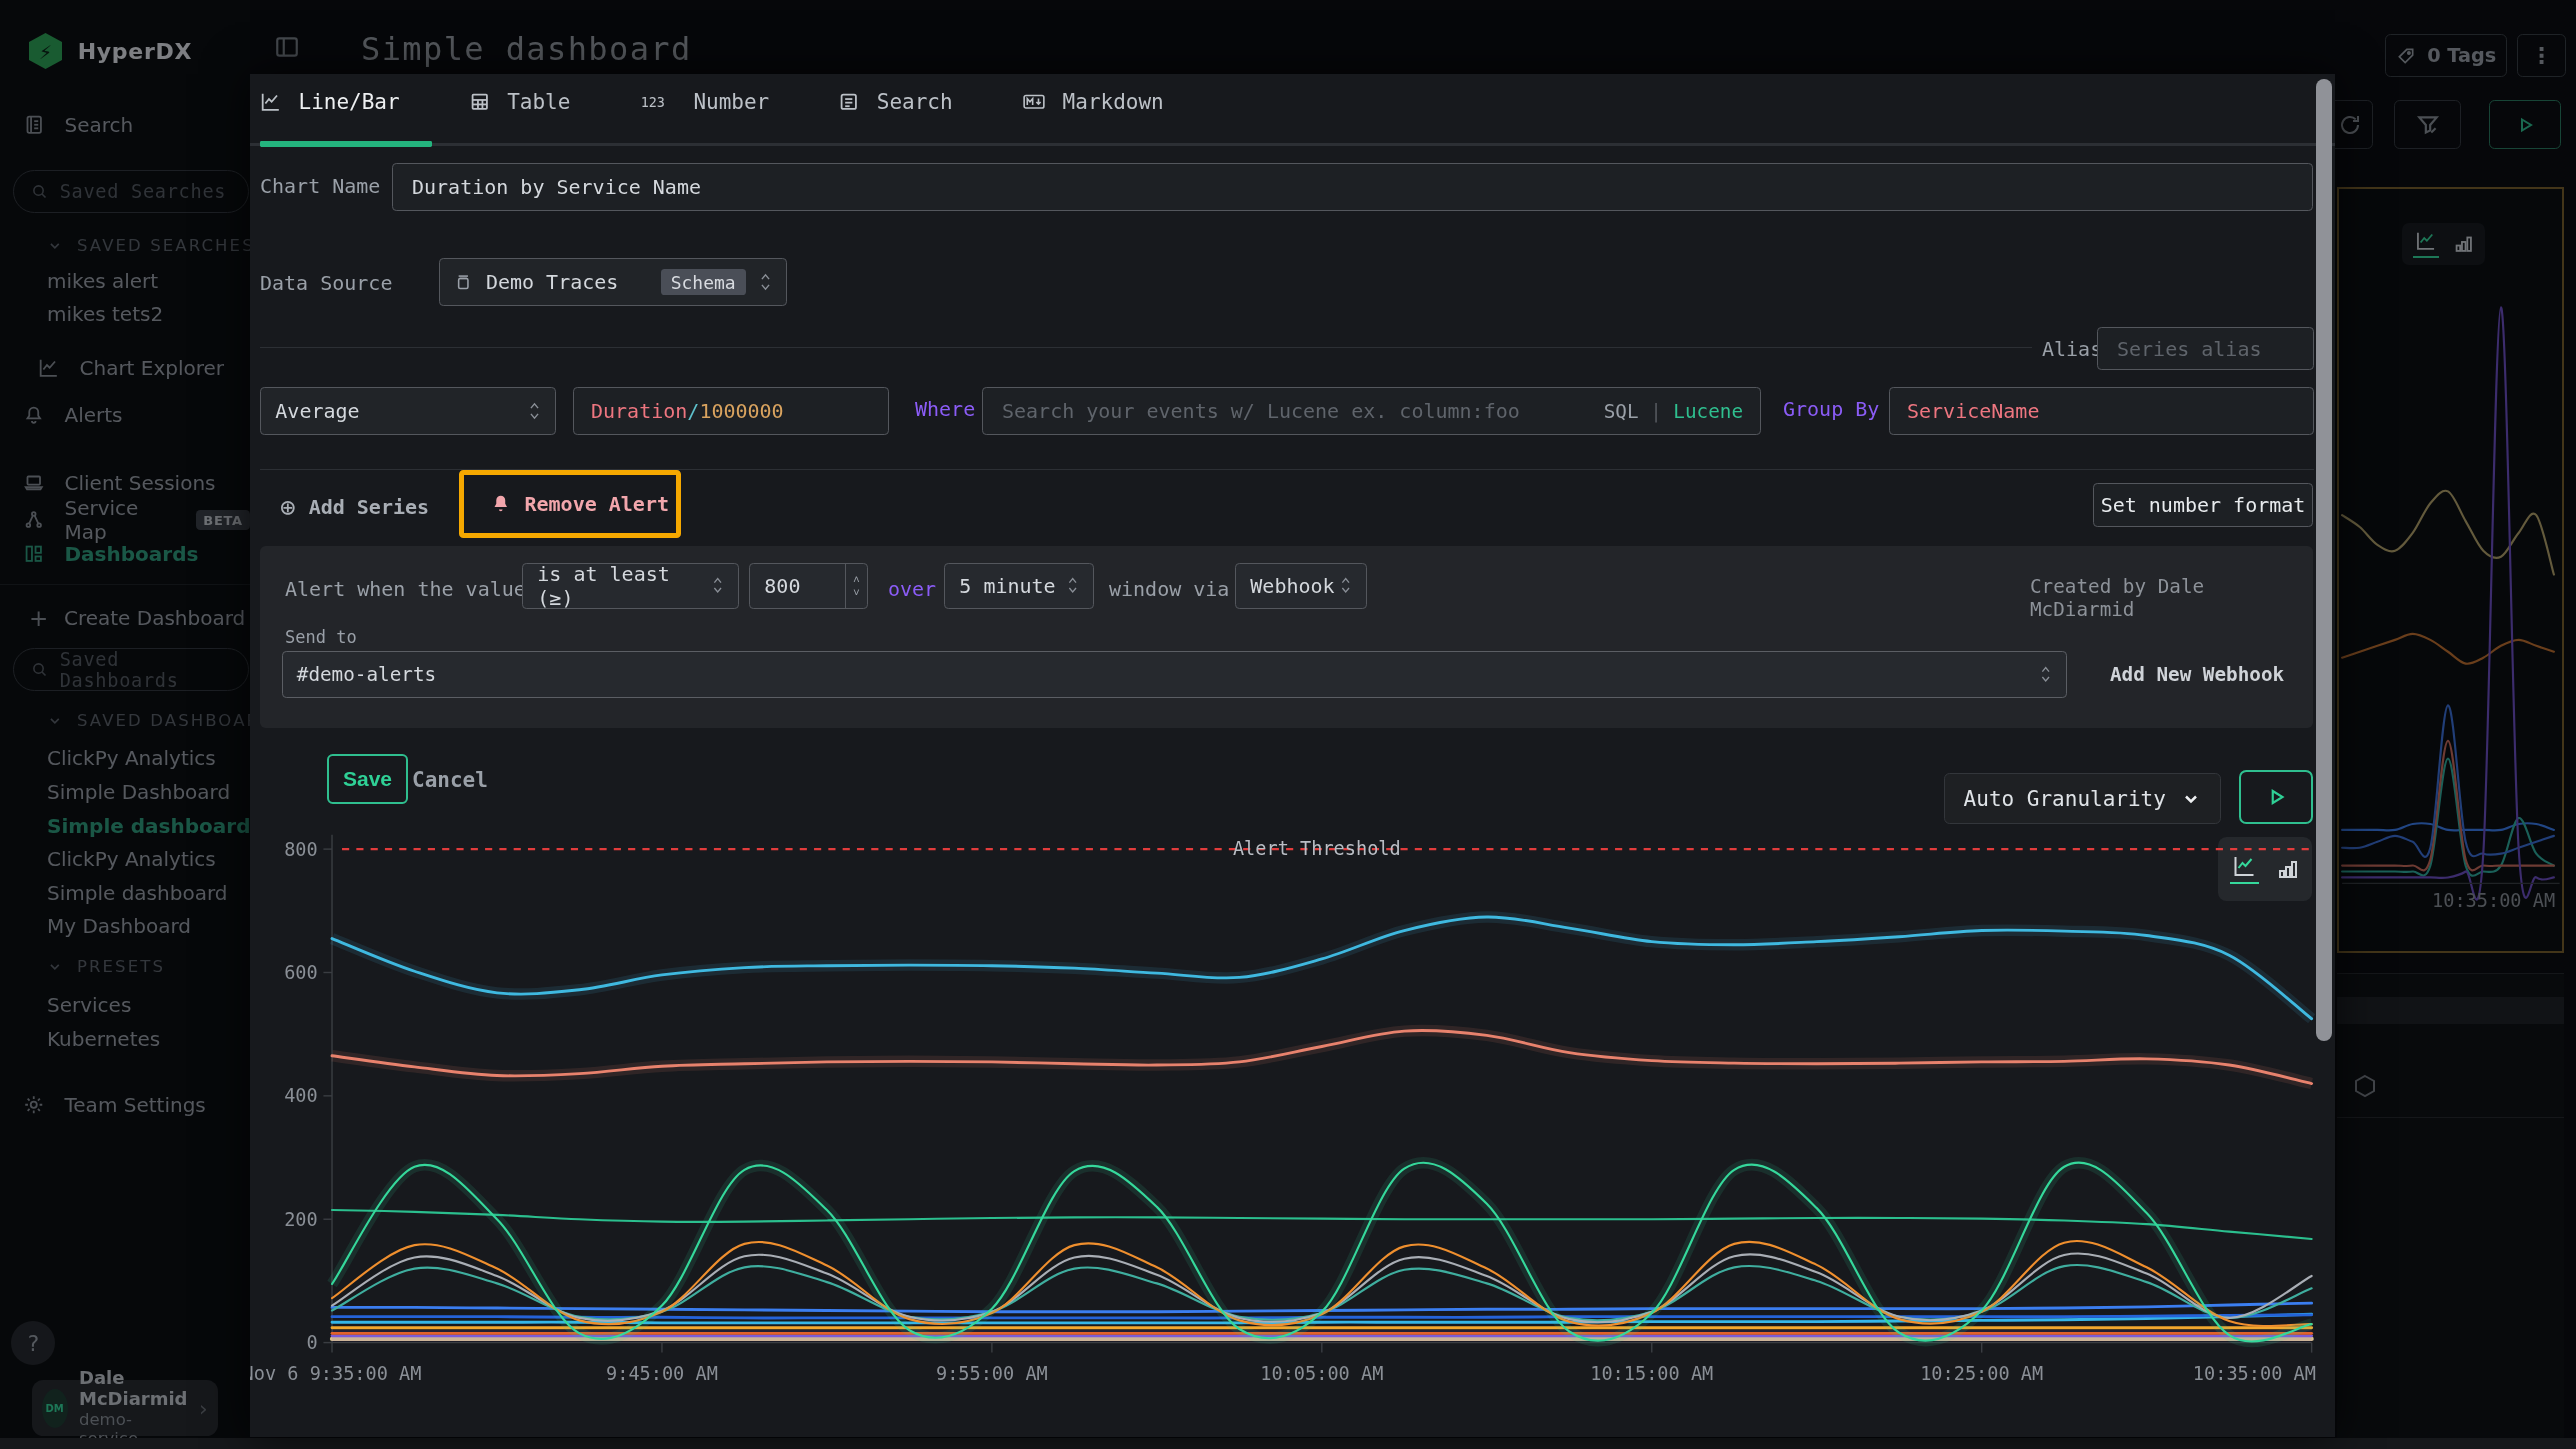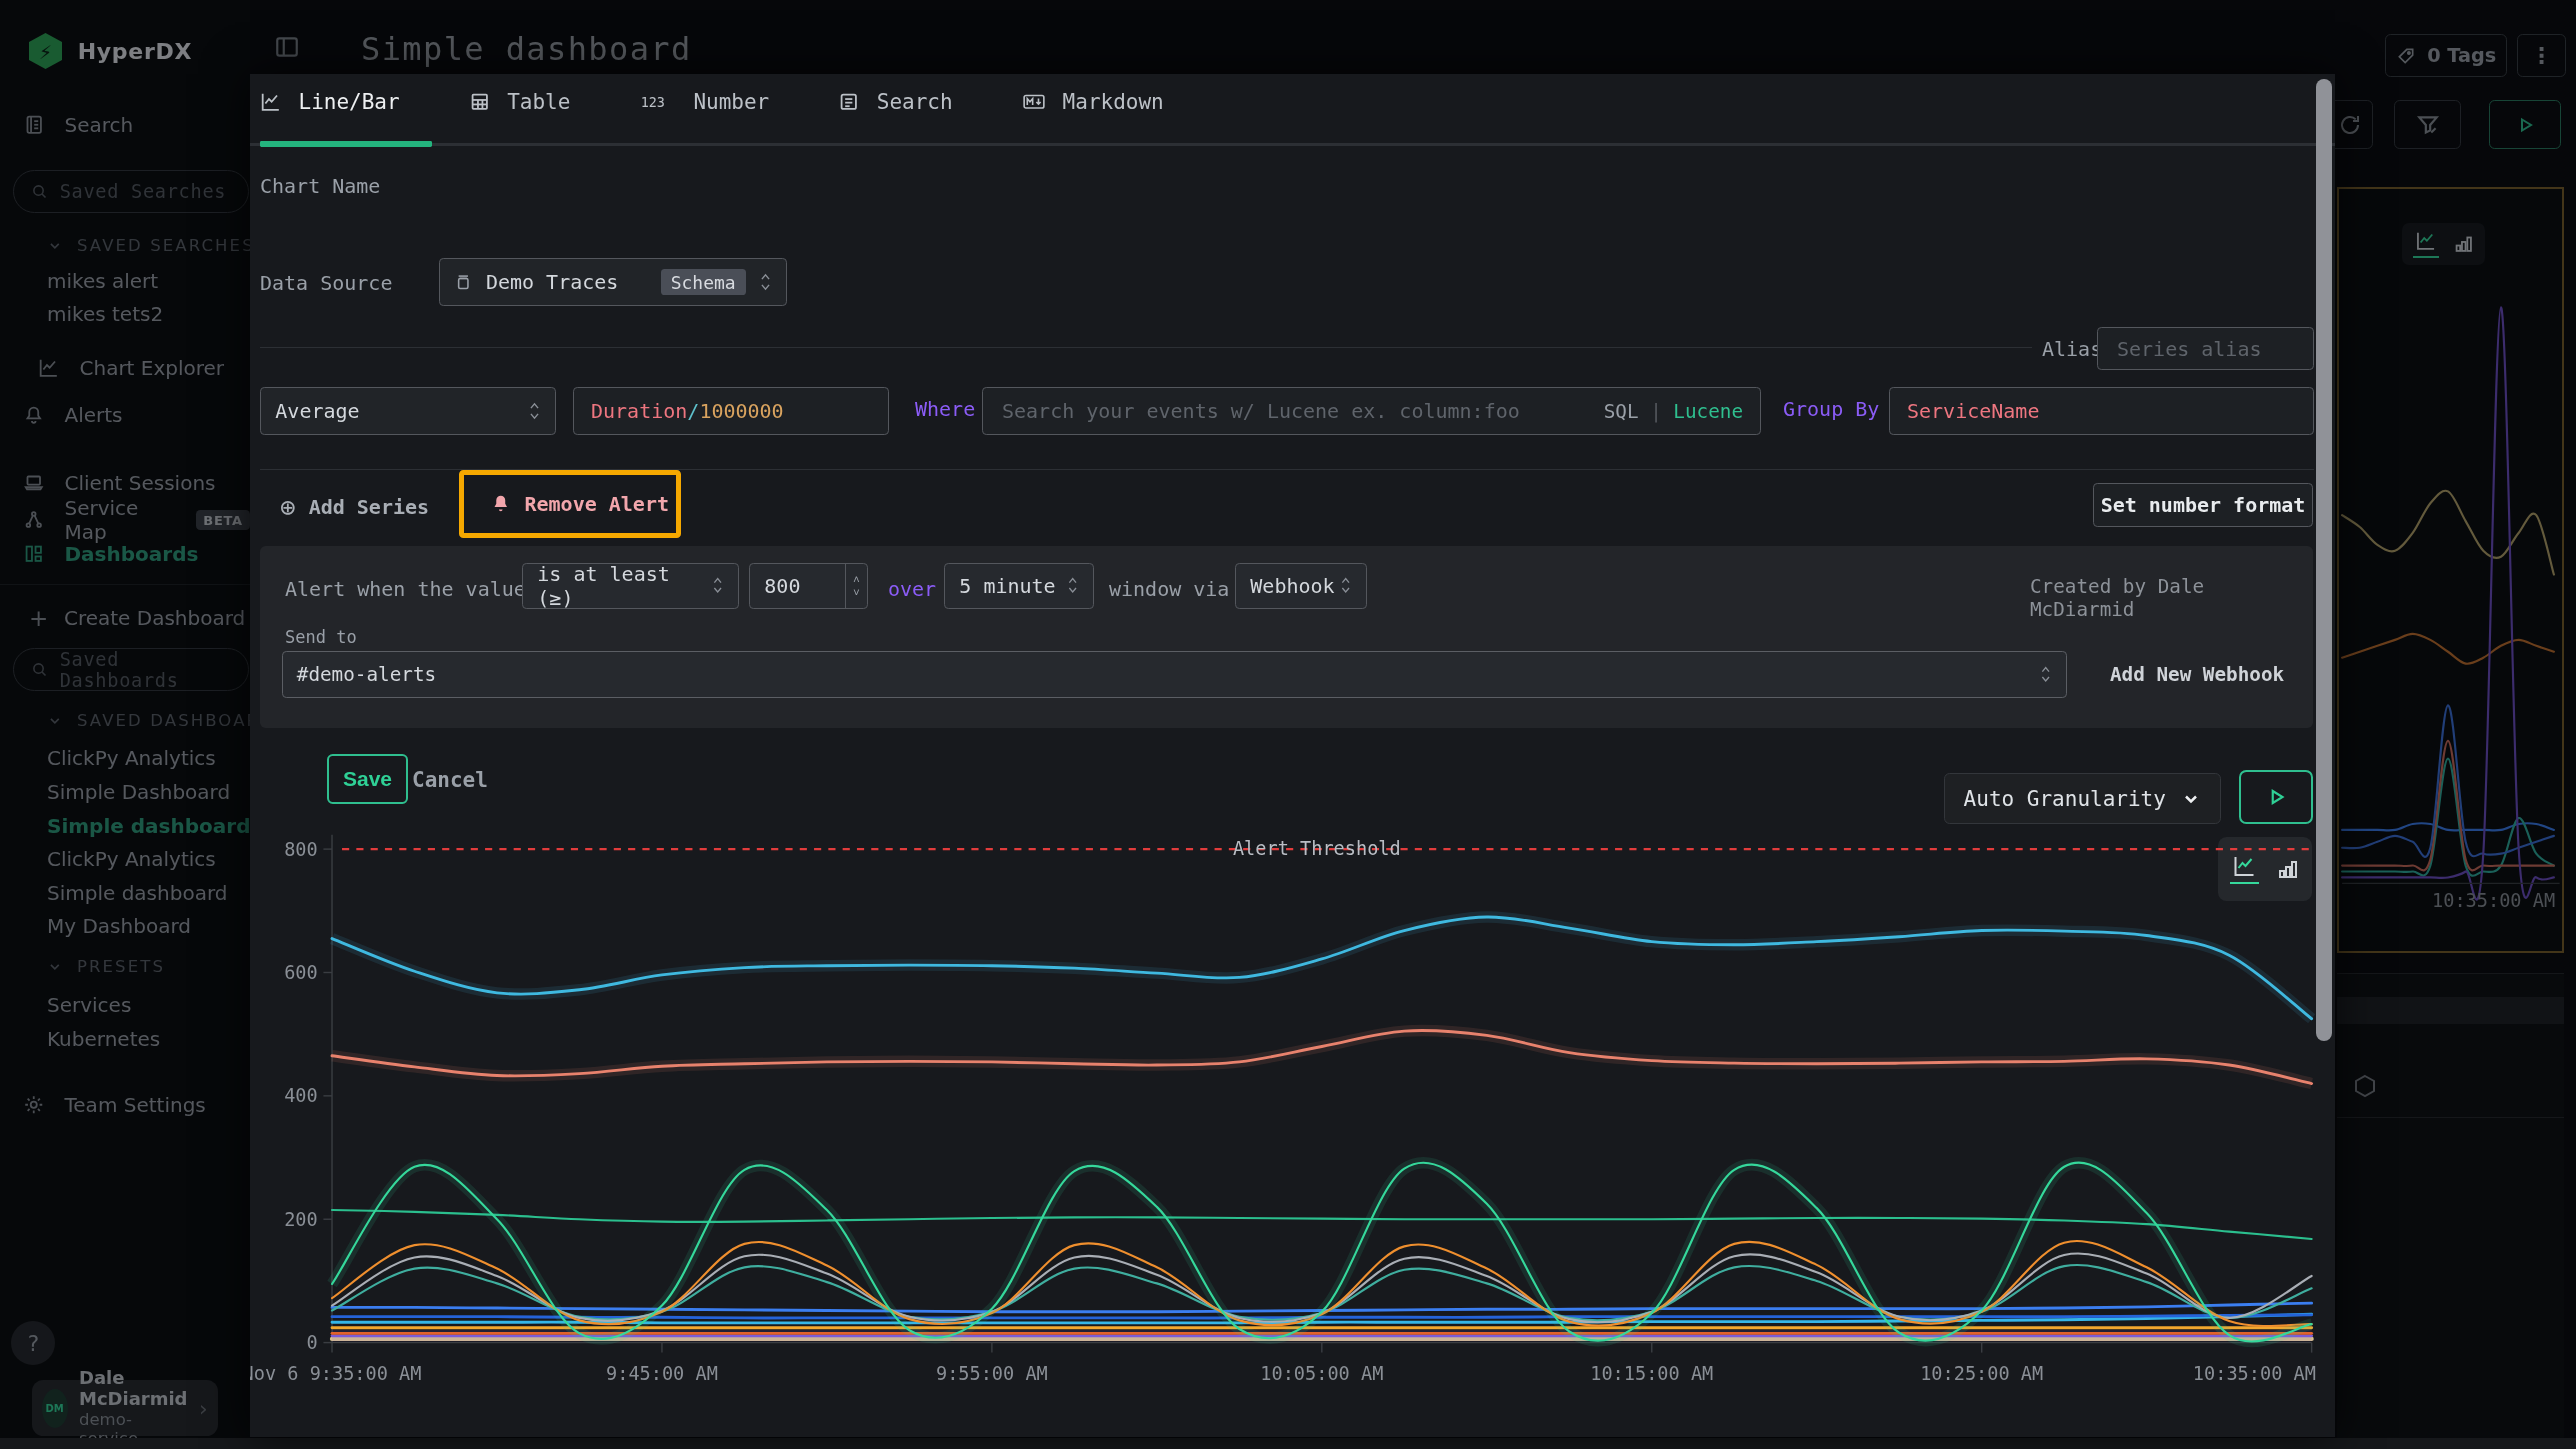--- a/index.html
+++ b/index.html
@@ -81,21 +81,21 @@
   .inp input::placeholder{color:#5f646b;}
   .sel{background:#212428;border:1.4px solid #54575d;border-radius:4.3px;box-sizing:border-box;display:flex;align-items:center;
        justify-content:space-between;font-size:20px;color:#d4d8dd;padding:0 14.3px;}
   .updown{color:#8a8f97;}
   .badge{background:#4a4e57;color:#d8dbe0;border-radius:3.6px;padding:2.9px 10px;font-size:18px;text-align:center;}
   .divider{position:absolute;height:1.4px;background:#2c2f34;}
 
   .link-btn{display:flex;align-items:center;gap:13px;font-size:20px;color:#a9aeb5;font-weight:bold;}
   .remove-alert{color:#f2a6ac;}
   .hl-box{position:absolute;border:5.7px solid #f5a800;border-radius:4.3px;box-sizing:border-box;}
-  .btn-outline{border:1.4px solid #54575d;border-radius:4.3px;background:#1d2024;color:#e8ebee;font-weight:bold;font-size:20px;
+  .btn-outline{border:1.4px solid #54575d;border-radius:4.3px;background:#1d2024;color:#e8ebee;font-weight:normal;font-size:20px;
                display:flex;align-items:center;justify-content:center;box-sizing:border-box;}
   .alert-panel{position:absolute;left:10px;top:472px;width:2053px;height:182px;background:#232529;border-radius:5.7px;}
   .spin{display:flex;flex-direction:column;justify-content:center;border-left:1.4px solid #54575d;height:100%;
         padding:0 7.2px;color:#9aa0a8;font-size:11.4px;line-height:1.1;margin-left:auto;}
   .save-btn{position:absolute;left:29px;top:680px;width:81px;height:50px;border:2.1px solid #2fbf8f;border-radius:5.7px;
             color:#2fd096;font-size:21px;font-weight:bold;display:flex;align-items:center;justify-content:center;box-sizing:border-box;background:transparent;margin-left:48px;}
   .cancel-btn{position:absolute;left:156px;top:693px;font-size:21px;font-weight:bold;color:#9aa0a8;background:none;border:none;font-family:inherit;}
   .gran-sel{position:absolute;left:1694px;top:699px;width:277px;height:51px;background:#1e2023;border:1.4px solid #33363b;border-radius:5.7px;
             display:flex;align-items:center;justify-content:space-between;padding:0 18.6px;font-size:21px;color:#dfe3e7;box-sizing:border-box;}
   .play-btn{position:absolute;left:1989px;top:696px;width:74px;height:54px;border:2.1px solid #2fbf8f;border-radius:7.2px;
@@ -413,20 +413,23 @@
               <path d="M18 8.5v6m-2.4-2.2l2.4 2.4 2.4-2.4"></path>
             </svg>
           </span>
           <span>Markdown</span>
         </div>
       </div>
     <div class="tab-line"></div>
     <div class="tab-underline"></div>
 
     <div class="lbl abs" style="left:10px;top:100px;">Chart Name</div>
+    <div class="inp abs" style="left:142px;top:89px;width:1921px;height:48px;">
+      <input value="Duration by Service Name" style="">
+    </div>
 
     <div class="lbl abs" style="left:10px;top:197px;">Data Source</div>
     <div class="sel abs" style="left:177px;top:184px;width:348px;height:48px;gap:13px;justify-content:flex-start;margin-left:12px;">
       <span class="ico" style="color:#9aa0a8;">
         <svg width="18.6" height="18.6" viewBox="0 0 24 24" fill="none" stroke="currentColor" stroke-width="2">
             <rect x="6" y="7" width="12" height="13" rx="2"></rect>
             <line x1="6" y1="4" x2="18" y2="4"></line>
             <line x1="7" y1="7" x2="17" y2="7"></line>
           </svg>
       </span>

